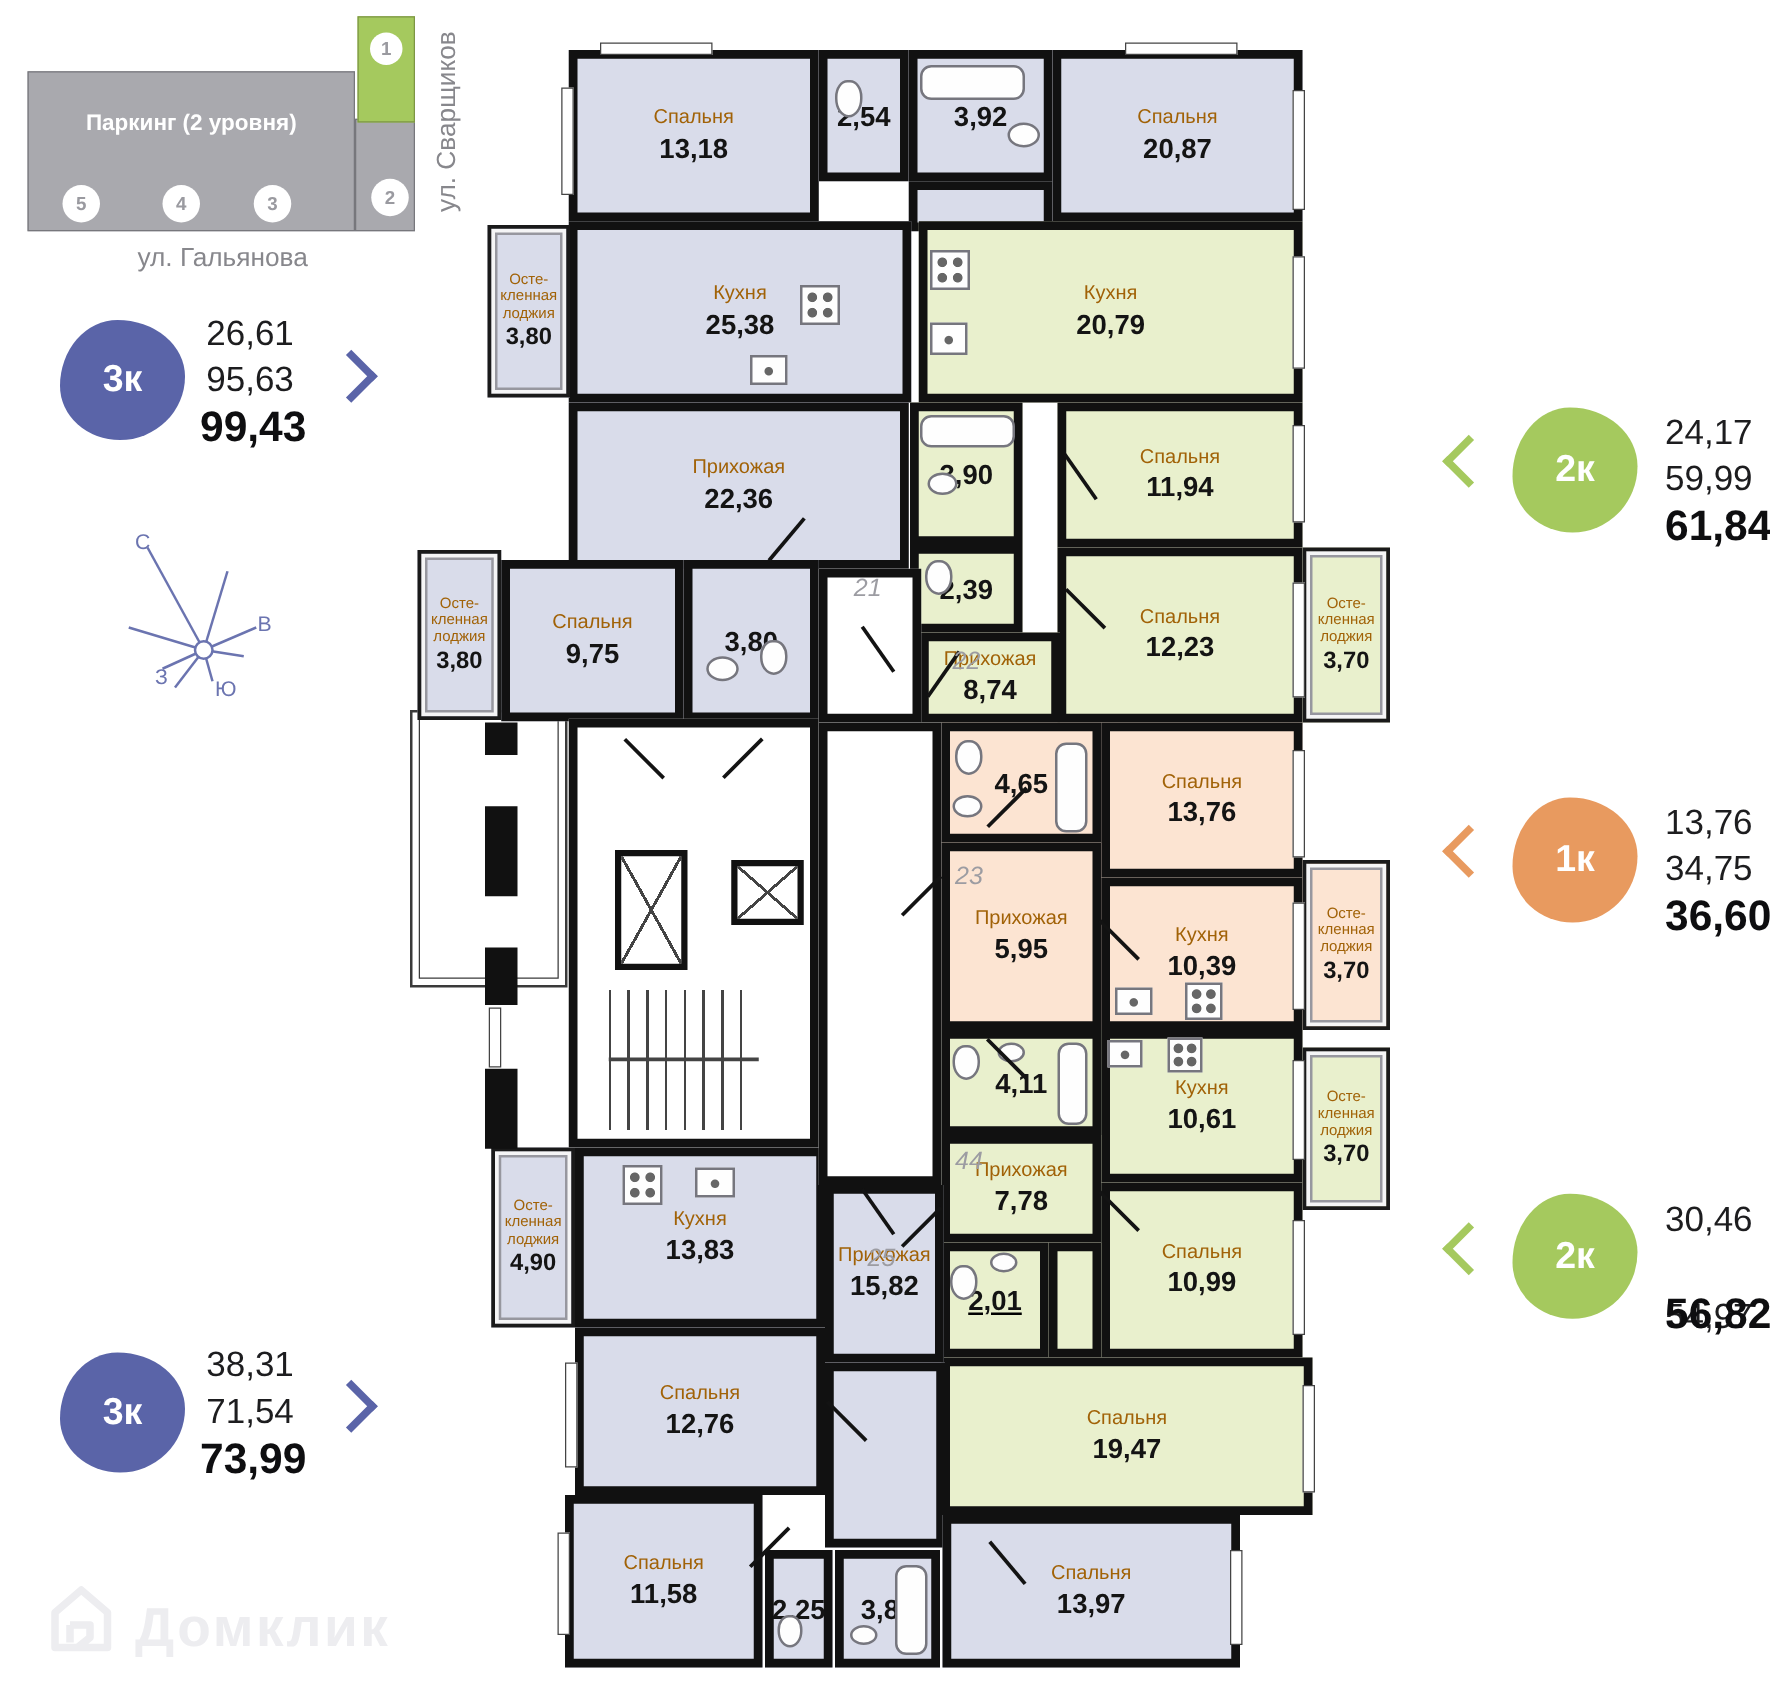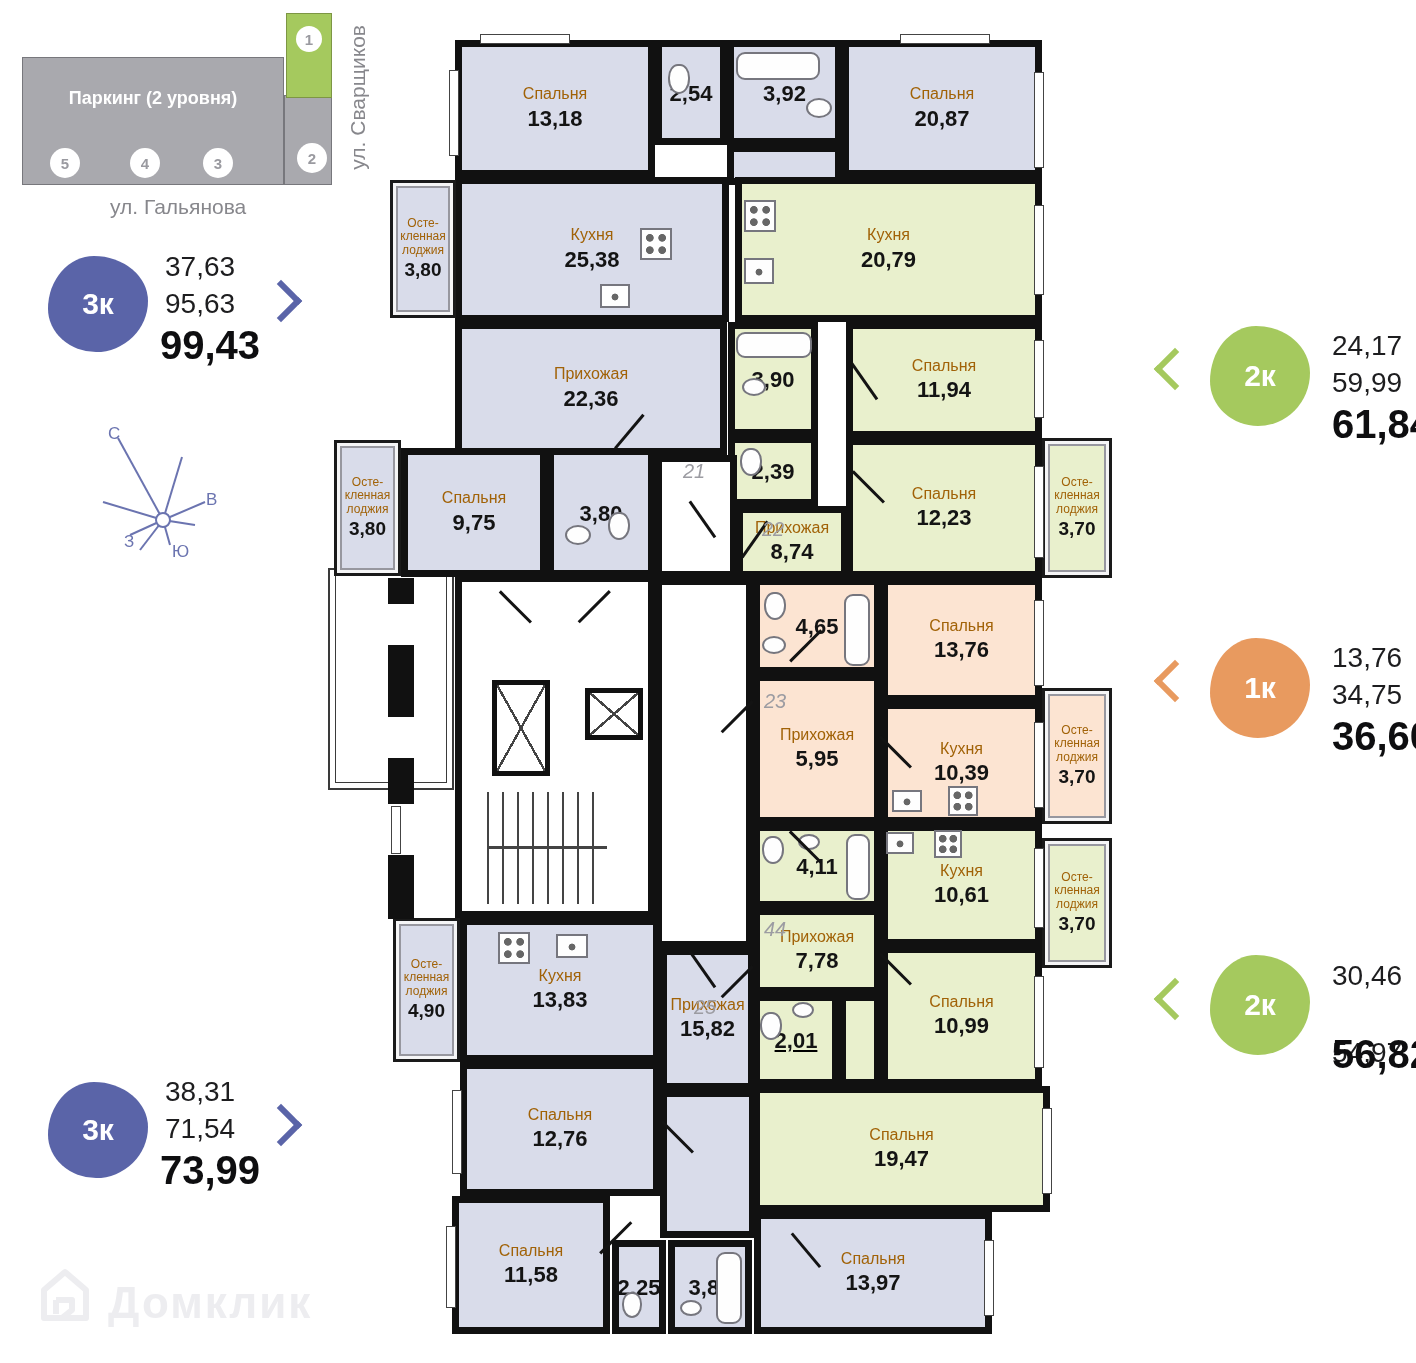--- a/index.html
+++ b/index.html
@@ -10,21 +10,21 @@
   .smap-green{position:absolute;background:#a5c95e;border:1px solid #7d9644;box-sizing:border-box;}
   .smap-circle{position:absolute;background:#fff;border-radius:50%;display:flex;align-items:center;justify-content:center;
                color:#9a9aa0;font-weight:bold;font-size:15px;}
   .parking-label{position:absolute;color:#fff;font-weight:bold;font-size:18px;text-align:center;}
   .street{position:absolute;color:#87878c;font-size:21px;}
   .street-v{writing-mode:vertical-rl;transform:rotate(180deg);}
   
   .blob{position:absolute;display:flex;align-items:center;justify-content:center;color:#fff;
         font-size:30px;font-weight:bold;border-radius:46% 54% 52% 48% / 55% 47% 53% 45%;}
   .bnum{position:absolute;font-size:28px;color:#1d1d1f;}
-  .btot{position:absolute;font-size:40px;font-weight:bold;color:#0e0e10;}
+  .btot{position:absolute;font-size:34px;font-weight:bold;color:#0e0e10;}
   .chev{position:absolute;width:24px;height:24px;border-top:6px solid;border-right:6px solid;}
   .chev-r{transform:rotate(45deg);}
   .chev-l{transform:rotate(-135deg);}
   
   .cletter{position:absolute;color:#6b74b0;font-size:17px;}
   
   .wm-text{position:absolute;color:#ededf0;font-size:44px;font-weight:bold;letter-spacing:2px;}
   
   .room{position:absolute;box-sizing:border-box;border:7px solid #111;display:flex;flex-direction:column;
         align-items:center;justify-content:center;text-align:center;z-index:2;}
@@ -80,21 +80,21 @@
         <span>1</span>
       </div>
     <div class="street" style="left:110px;top:195px;">ул. Гальянова</div>
     <div class="street street-v" style="left:346px;top:25px;">ул. Сварщиков</div>
   </div>
 
   <div>
     <div class="blob" style="left:48px;top:256px;width:100px;height:96px;background:#5a64a8;">
         <span>3к</span>
       </div>
-    <div class="bnum" style="left:165px;top:251px;">37,63</div>
+    <div class="bnum" style="left:165px;top:251px;">26,61</div>
     <div class="bnum" style="left:165px;top:288px;">95,63</div>
     <div class="btot" style="left:160px;top:323px;">99,43</div>
     <div class="chev chev-r" style="left:266px;top:286px;color:#5a64a8;"></div>
   </div>
 
   <div>
     <div class="chev chev-l" style="left:1160px;top:354px;color:#a5c95e;"></div>
     <div class="blob" style="left:1210px;top:326px;width:100px;height:100px;background:#a5c95e;">
         <span>2к</span>
       </div>

